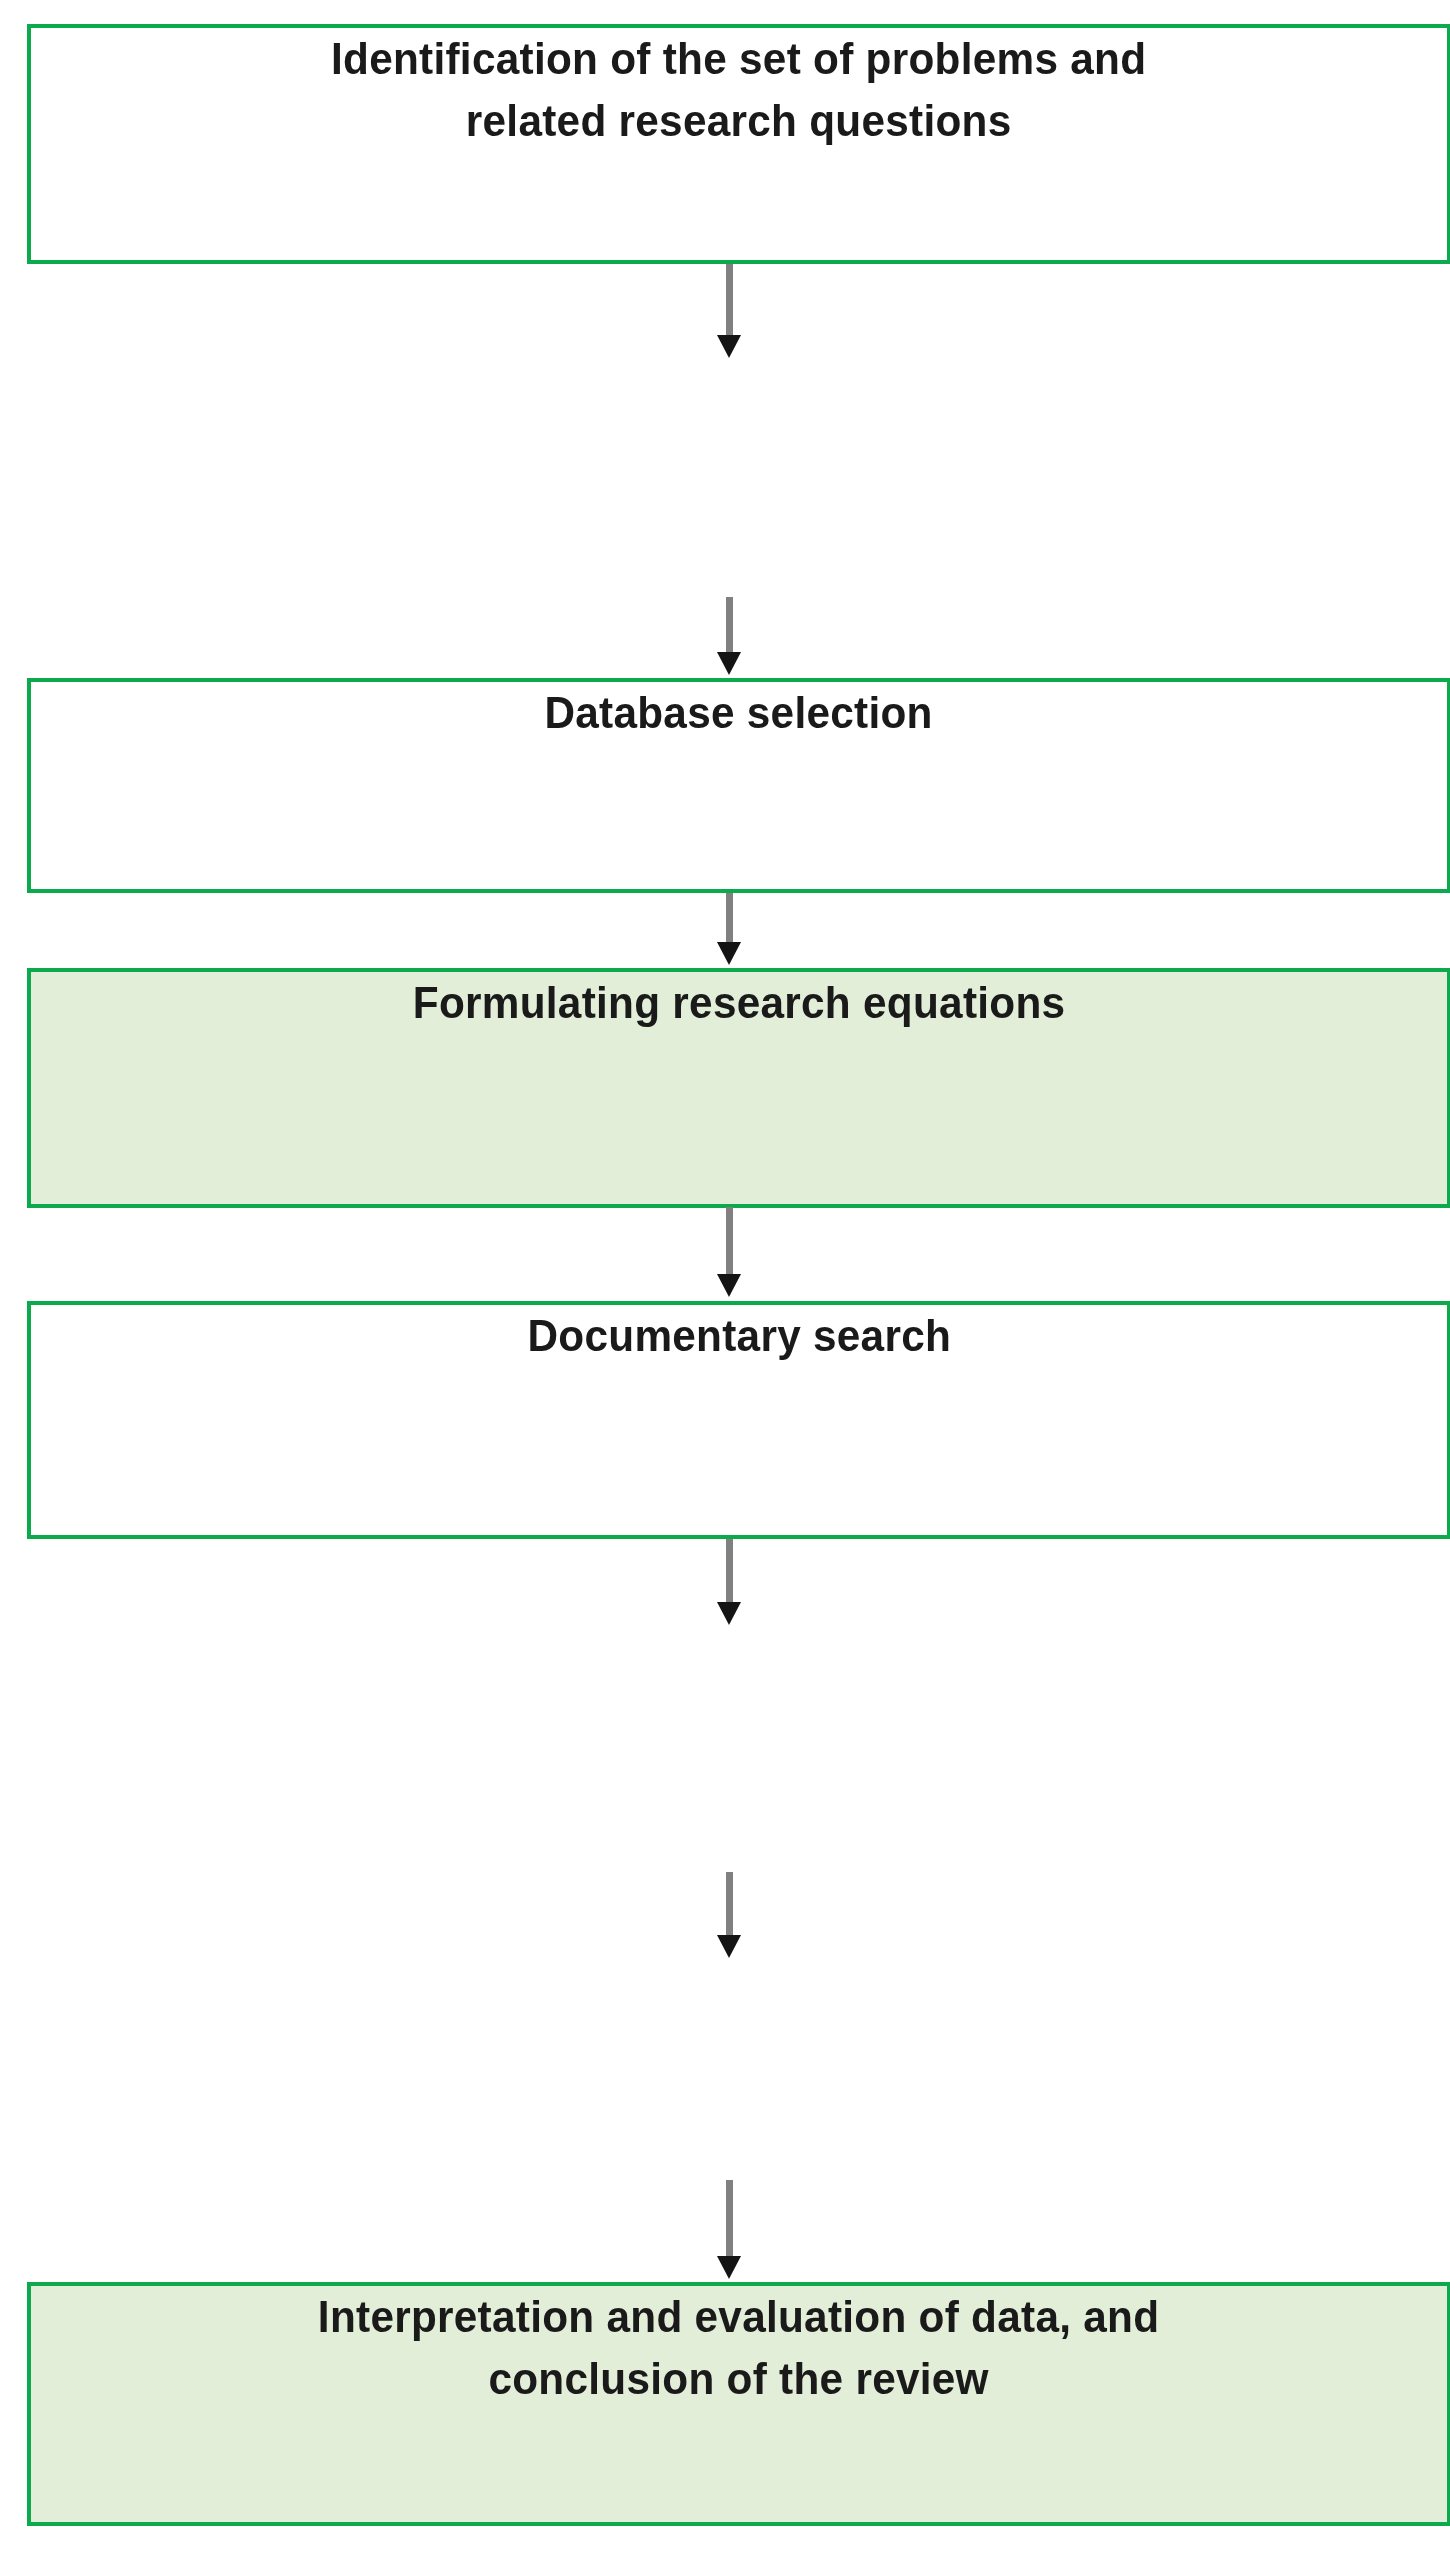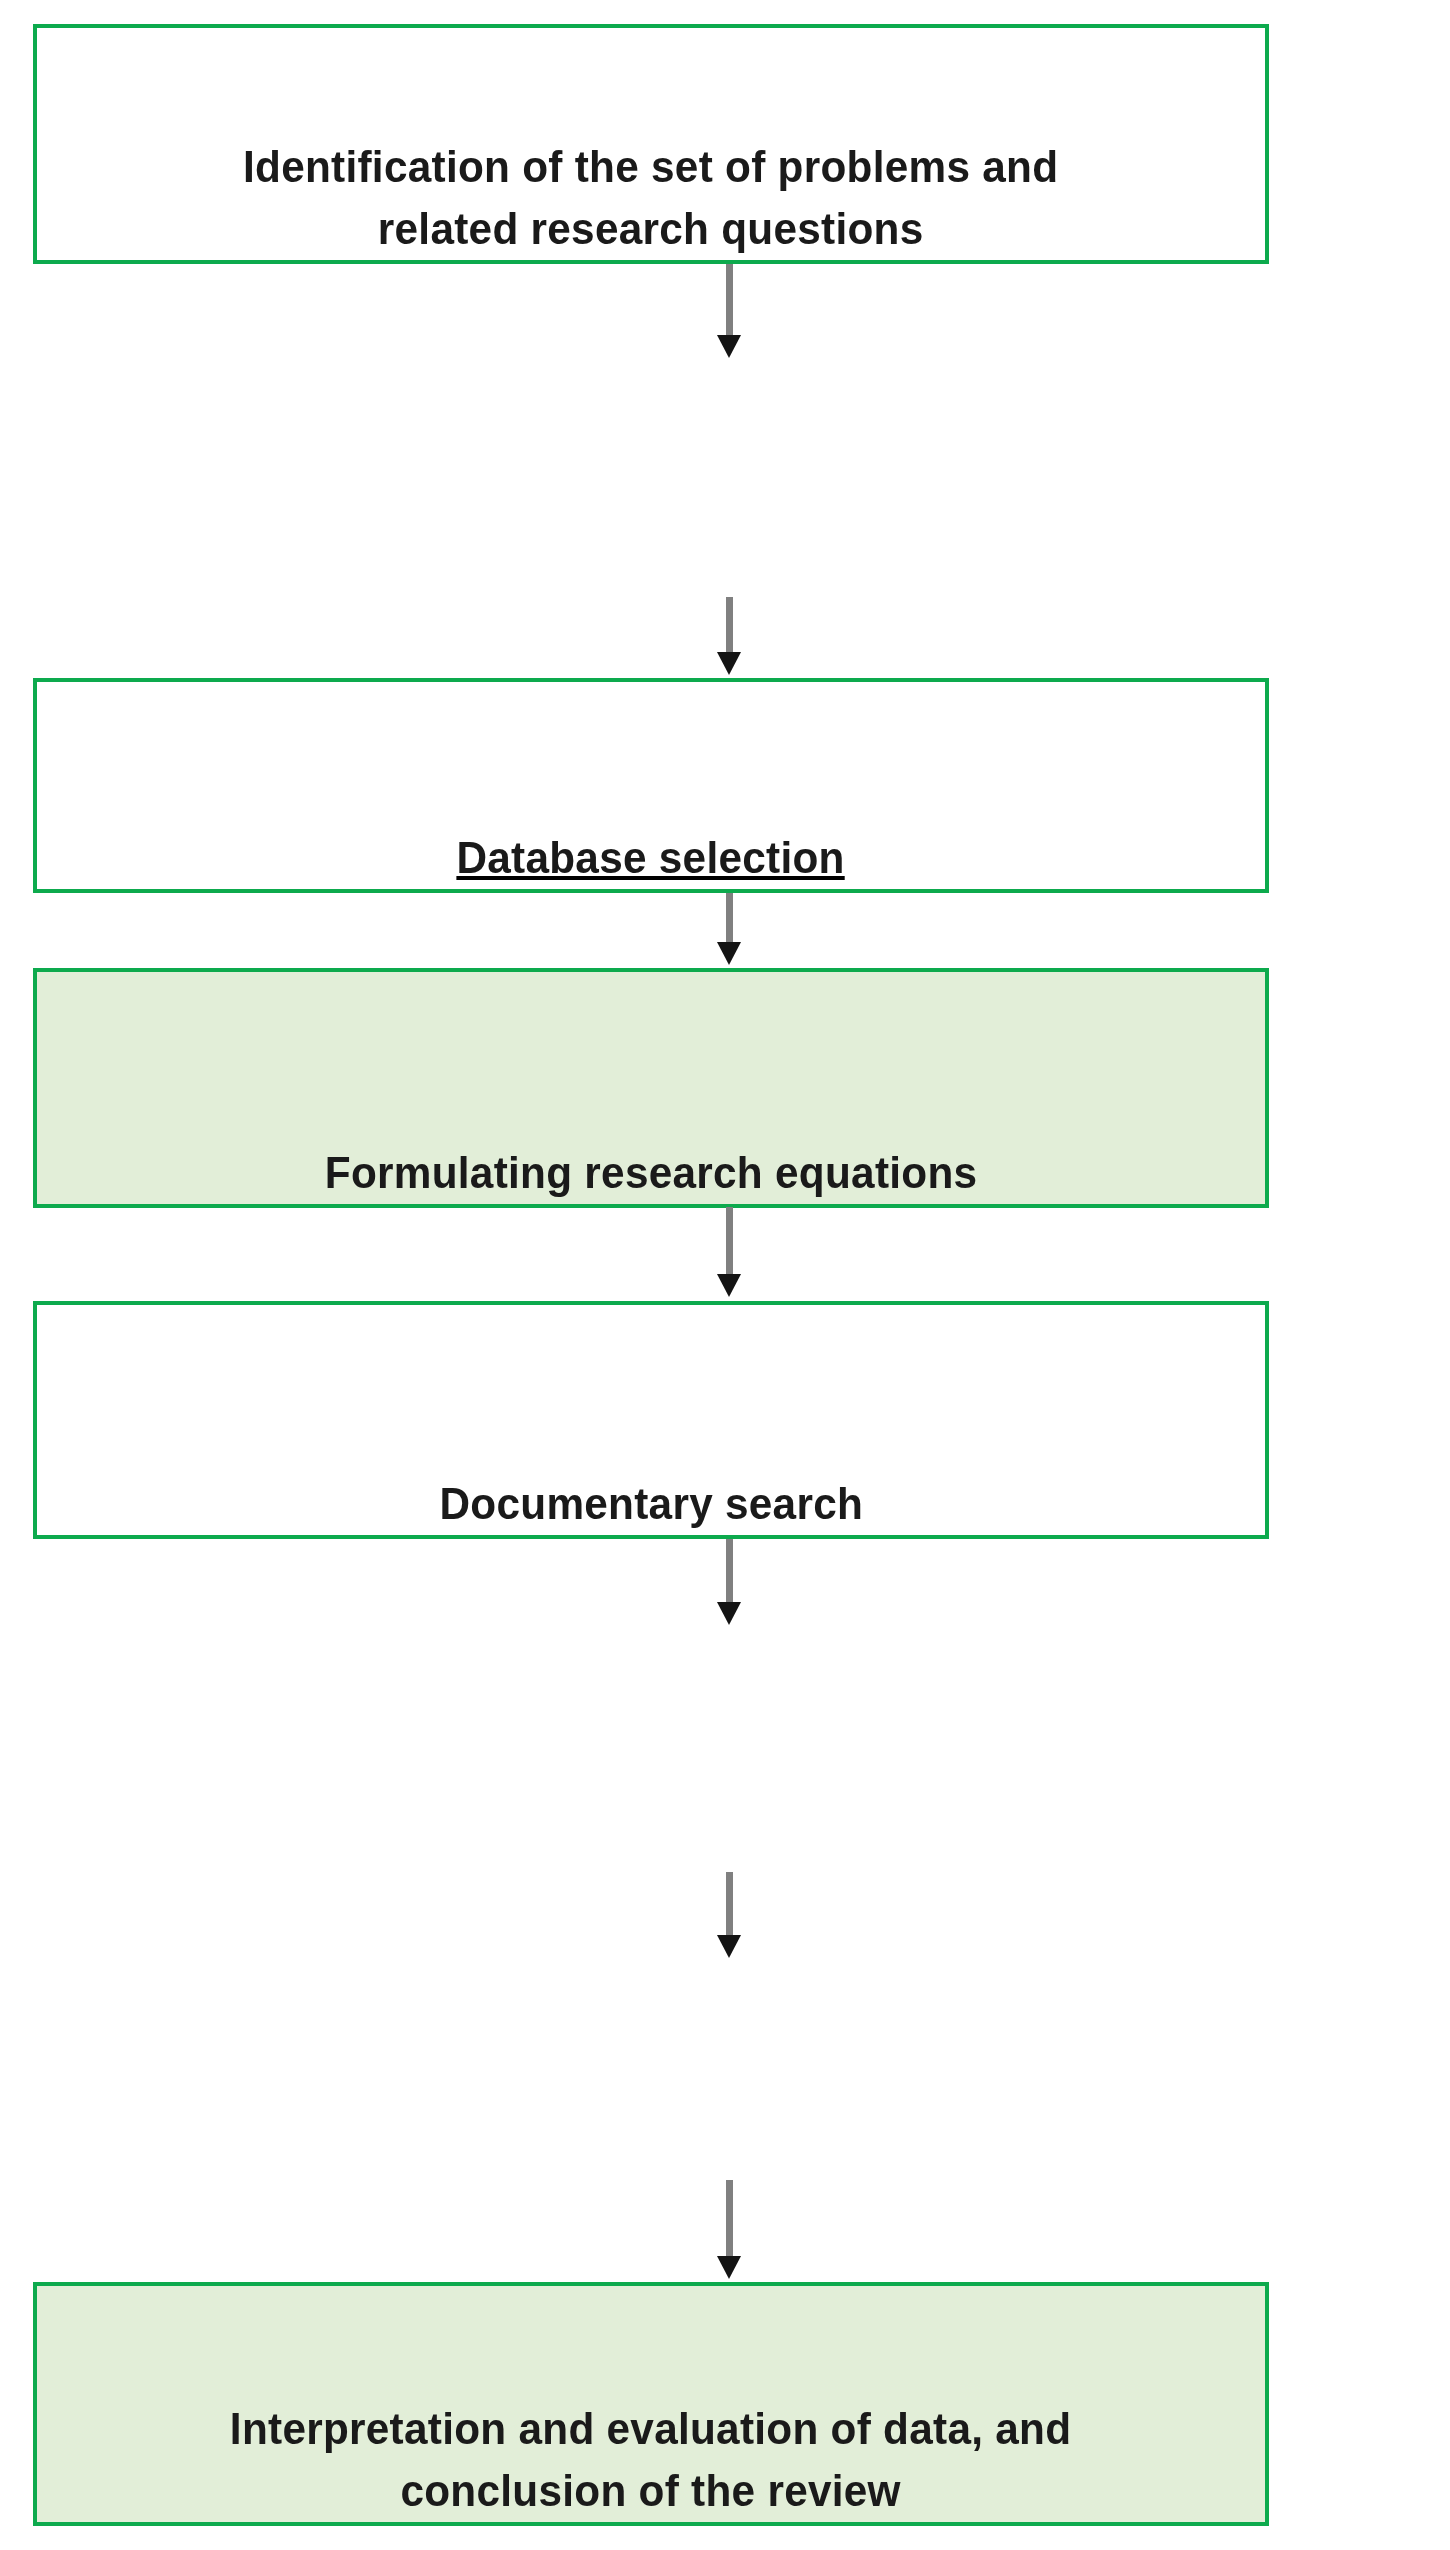--- a/index.html
+++ b/index.html
@@ -13,26 +13,26 @@
   }
   #flowchart-canvas {
     position: relative;
     width: 1451px;
     height: 2550px;
     background: #ffffff;
     overflow: hidden;
   }
   .flow-node {
     position: absolute;
-    left: 33px;
-    width: 1236px;
+    left: 27px;
+    width: 1424px;
     box-sizing: border-box;
     border: 4.9px solid #0daa4d;
     display: flex;
-    align-items: flex-end;
+    align-items: flex-start;
     justify-content: center;
     text-align: center;
   }
   .flow-node.fill-white  { background: #ffffff; }
   .flow-node.fill-green  { background: #e2eed8; }
 
   .node-label {
     font-family: "Liberation Sans", "DejaVu Sans", sans-serif;
     font-weight: bold;
     font-size: 45px;
@@ -83,21 +83,21 @@
     <div class="arrow-shaft" style="top:0px;height:75px;"></div>
     <div class="arrow-head" style="top:71px;"></div>
   </div>
 
 
   <div class="flow-arrow" style="top:597px;height:81px;">
     <div class="arrow-shaft" style="top:0px;height:58px;"></div>
     <div class="arrow-head" style="top:55px;"></div>
   </div>
 
-  <div class="flow-node fill-white" style="top:678px;height:215px;text-decoration:underline;">
+  <div class="flow-node fill-white" style="top:678px;height:215px;">
     <div class="node-label">Database  selection</div>
   </div>
 
   <div class="flow-arrow" style="top:893px;height:75px;">
     <div class="arrow-shaft" style="top:0px;height:52px;"></div>
     <div class="arrow-head" style="top:49px;"></div>
   </div>
 
   <div class="flow-node fill-green" style="top:968px;height:240px;">
     <div class="node-label">Formulating  research  equations</div>

